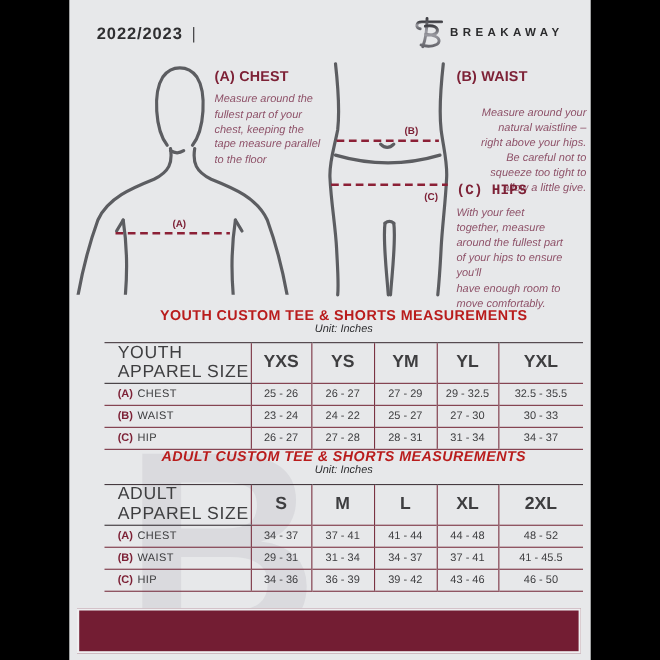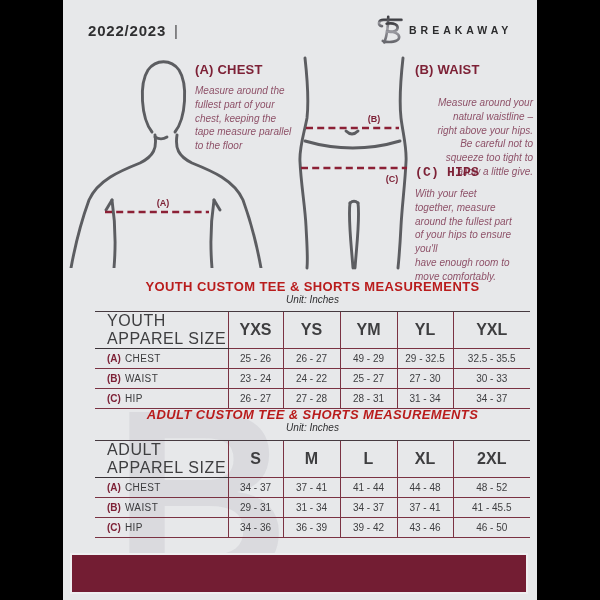--- a/index.html
+++ b/index.html
@@ -173,21 +173,21 @@
       <td>YXS</td>
       <td>YS</td>
       <td>YM</td>
       <td>YL</td>
       <td>YXL</td>
     </tr>
     <tr>
       <td class="label-col"><span class="row-prefix">(A)</span><span class="row-label">CHEST</span></td>
       <td>25 - 26</td>
       <td>26 - 27</td>
-      <td>49 - 29</td>
+      <td>27 - 29</td>
       <td>29 - 32.5</td>
       <td>32.5 - 35.5</td>
     </tr>
     <tr>
       <td class="label-col"><span class="row-prefix">(B)</span><span class="row-label">WAIST</span></td>
       <td>23 - 24</td>
       <td>24 - 22</td>
       <td>25 - 27</td>
       <td>27 - 30</td>
       <td>30 - 33</td>

